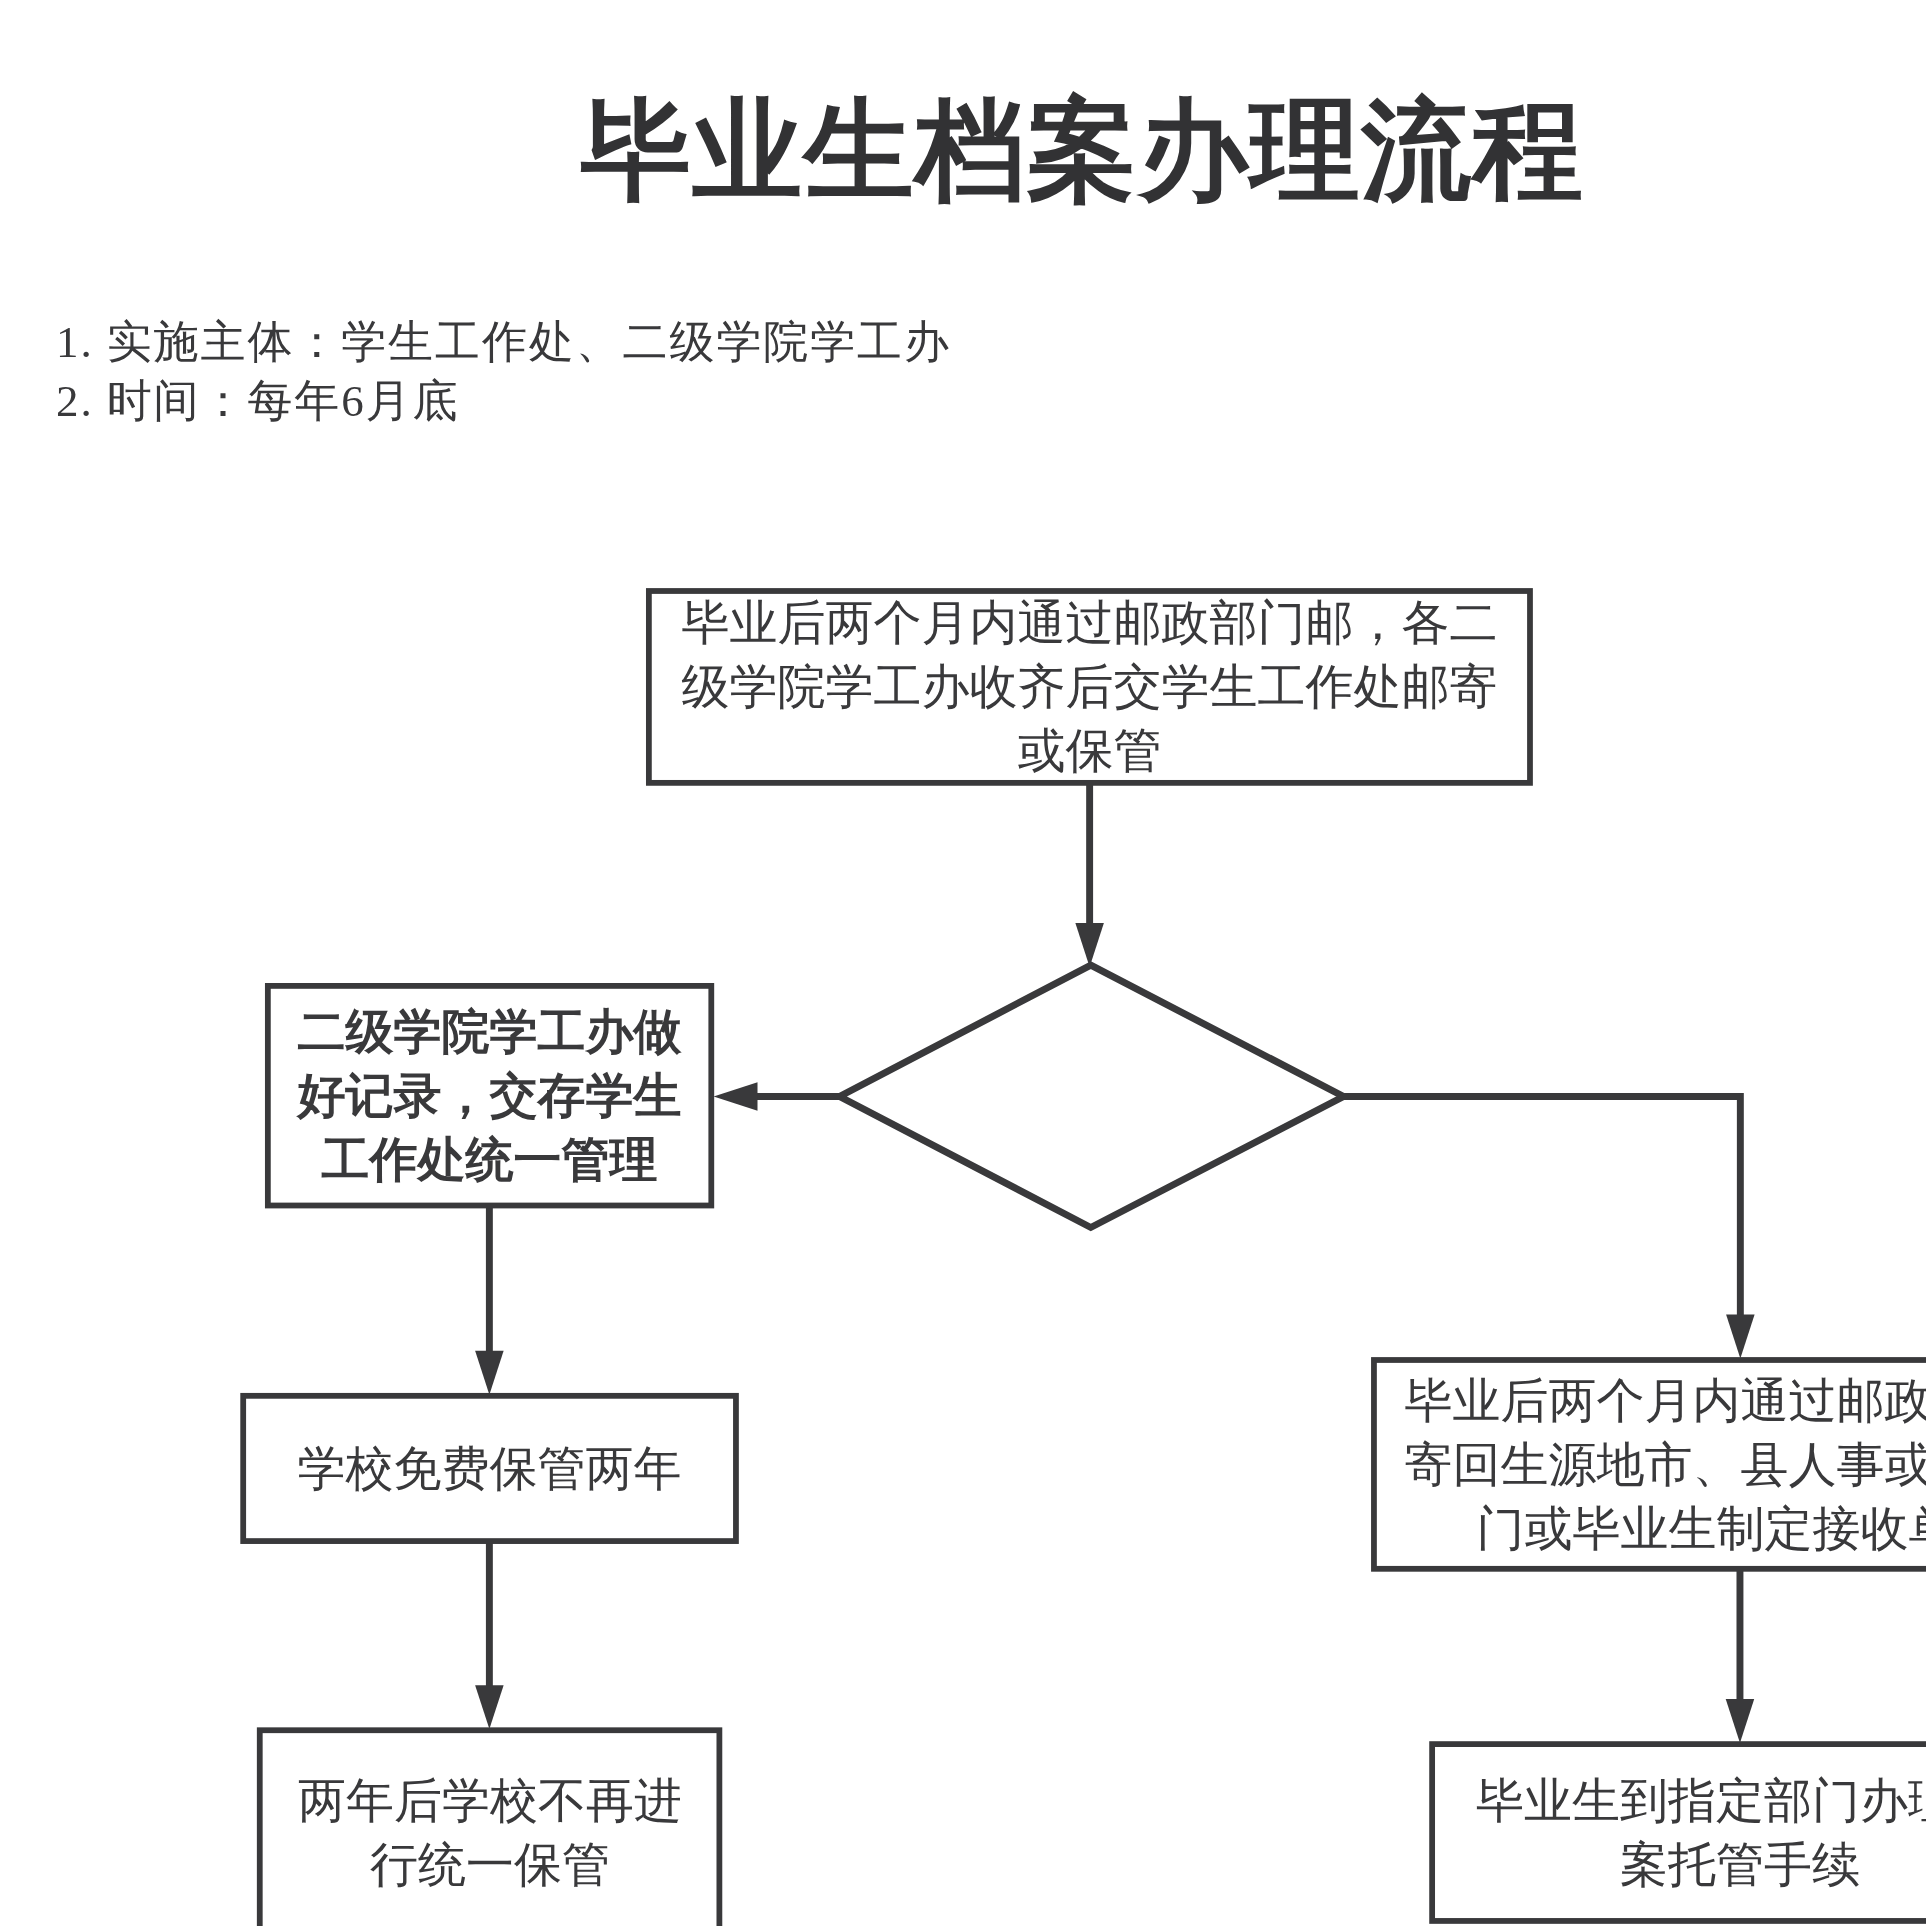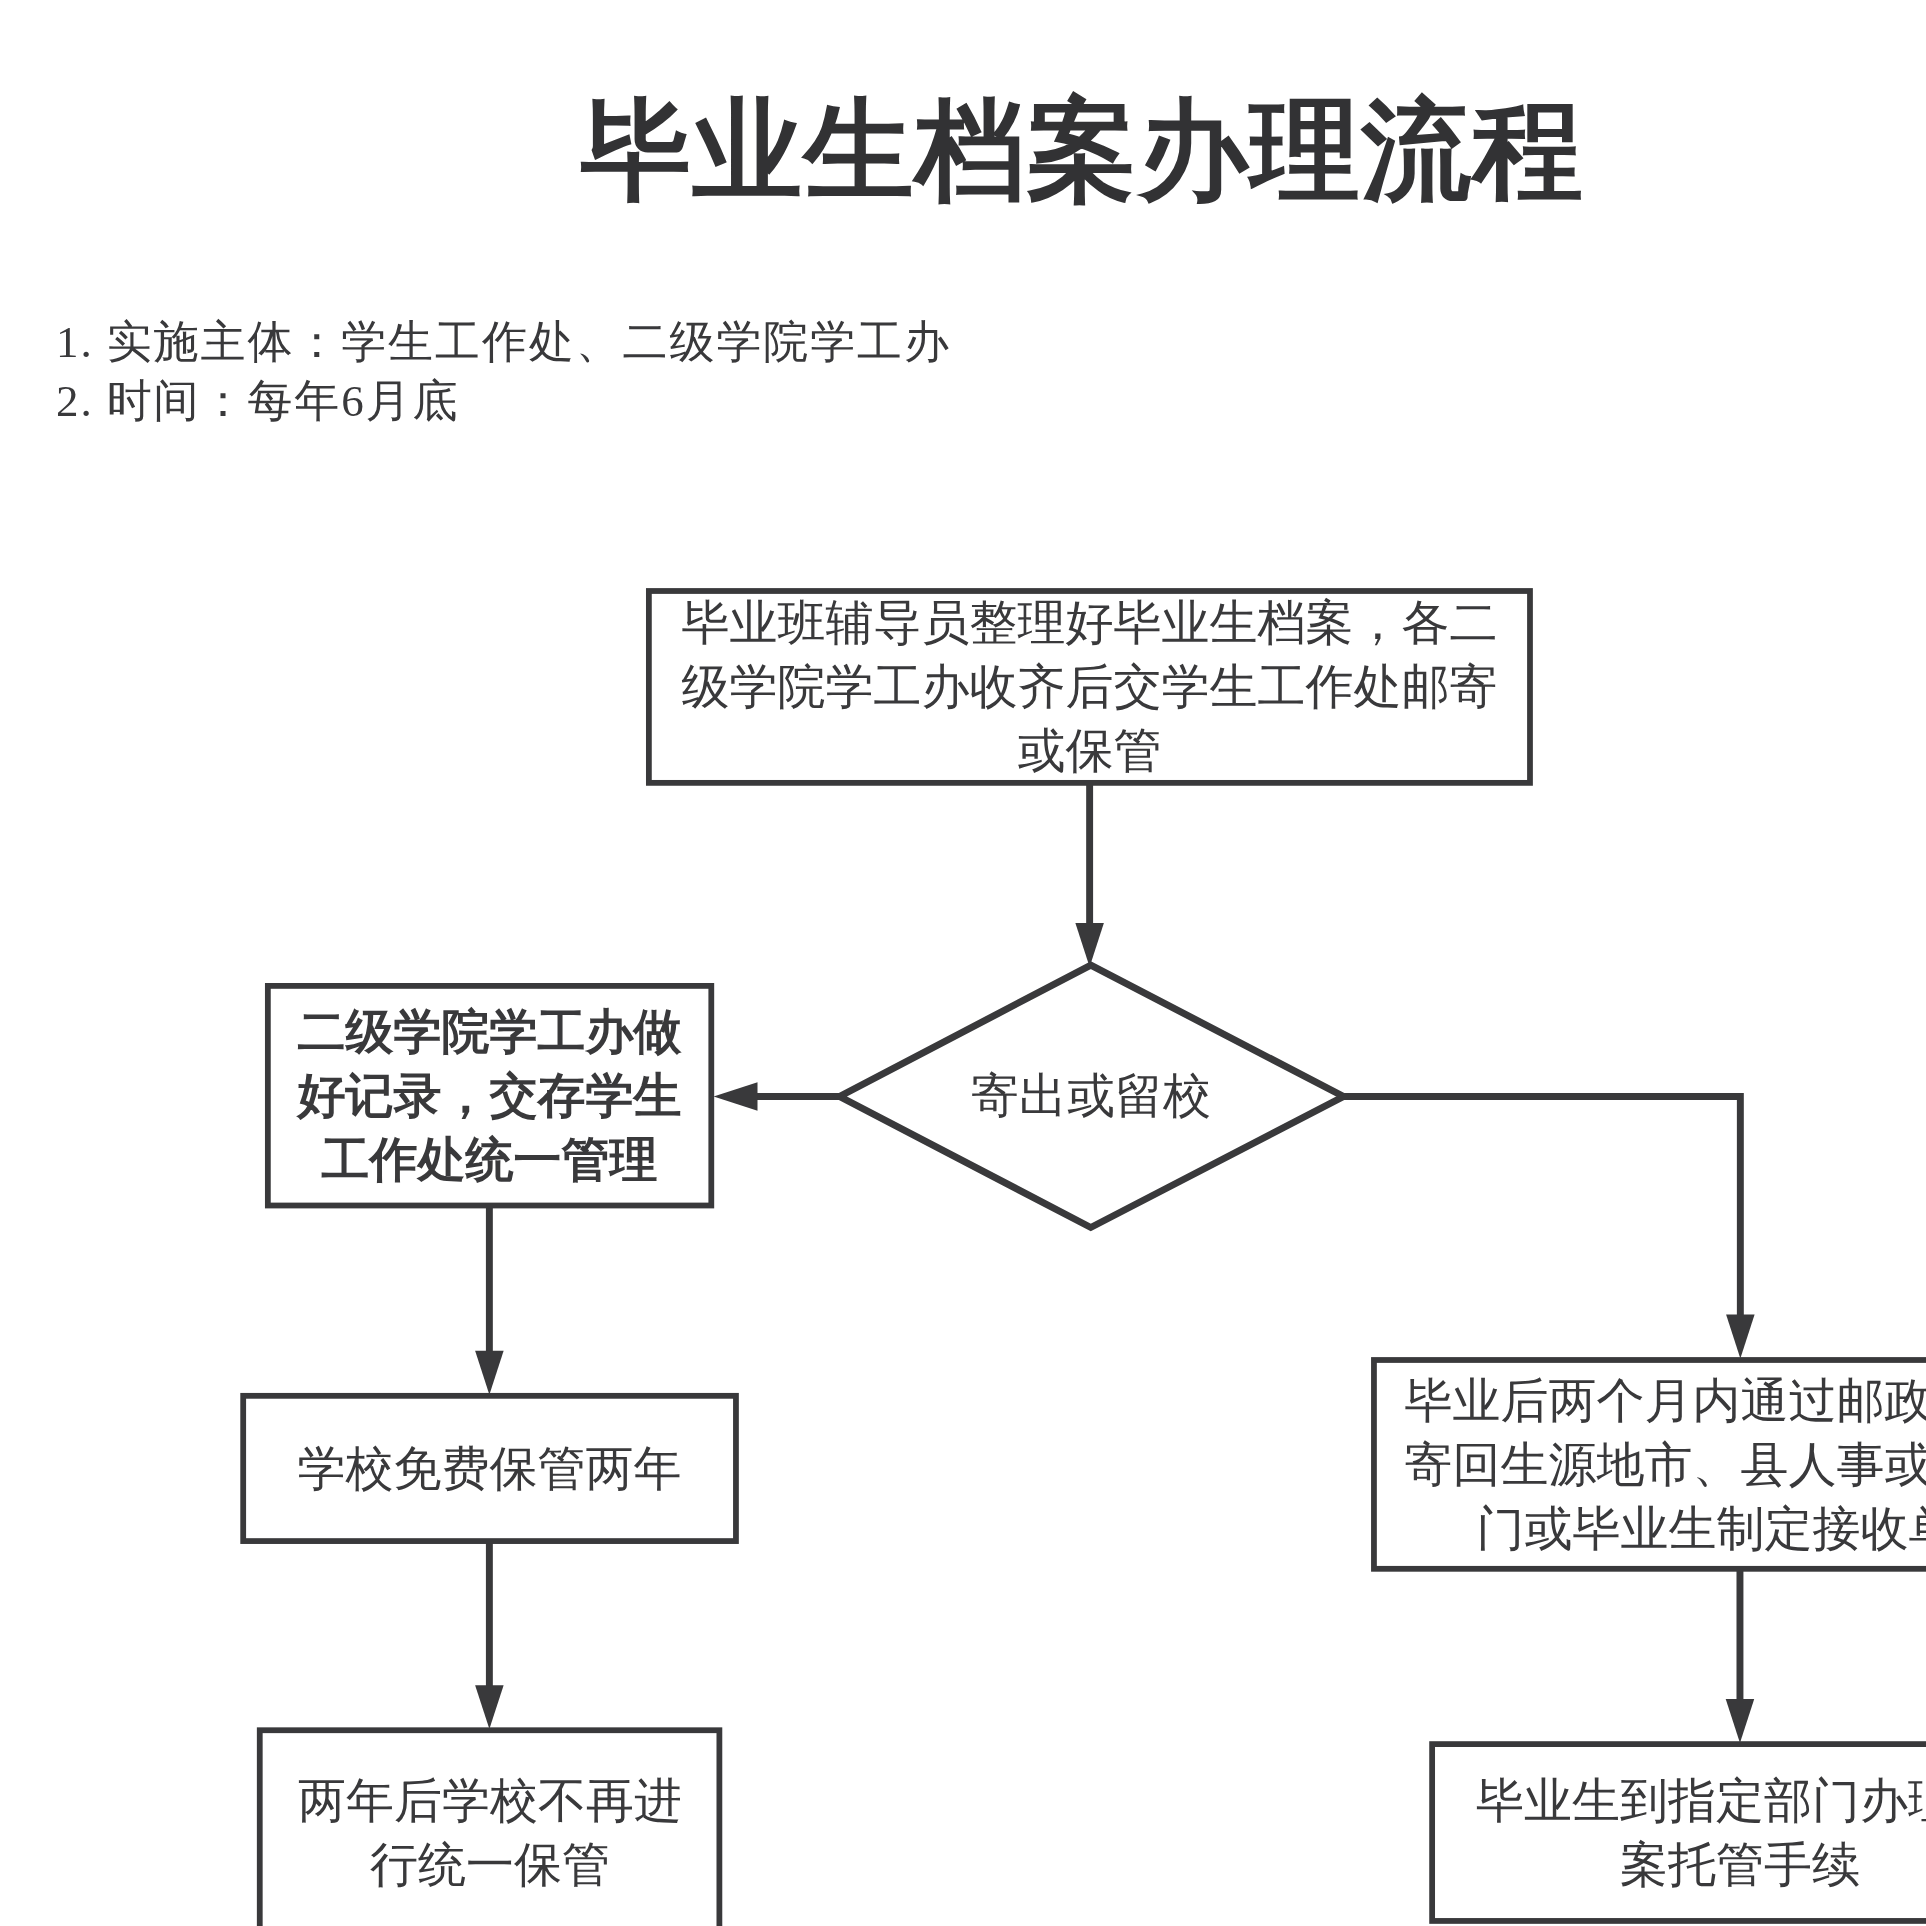--- a/index.html
+++ b/index.html
@@ -106,25 +106,24 @@
 
     <rect x="631" y="3623" width="1279" height="377" fill="#ffffff" stroke="#39393b" stroke-width="15"></rect>
 
     <rect x="674" y="4491" width="1193" height="534" fill="#ffffff" stroke="#39393b" stroke-width="15"></rect>
 
     <rect x="3566" y="3530" width="1903" height="542" fill="#ffffff" stroke="#39393b" stroke-width="15"></rect>
 
     <rect x="3717" y="4527" width="1598" height="459" fill="#ffffff" stroke="#39393b" stroke-width="15"></rect>
   </svg>
 
-  <div class="node-label label-start">毕业班辅导员整理好毕业生档案，各二
+  <div class="node-label label-start">毕业后两个月内通过邮政部门邮，各二
 级学院学工办收齐后交学生工作处邮寄
 或保管</div>
 
-  <div class="node-label label-decision">寄出或留校</div>
 
   <div class="node-label label-keep-record">二级学院学工办做
 好记录，交存学生
 工作处统一管理</div>
 
   <div class="node-label label-free-storage">学校免费保管两年</div>
 
   <div class="node-label label-no-storage">两年后学校不再进
 行统一保管</div>
 

